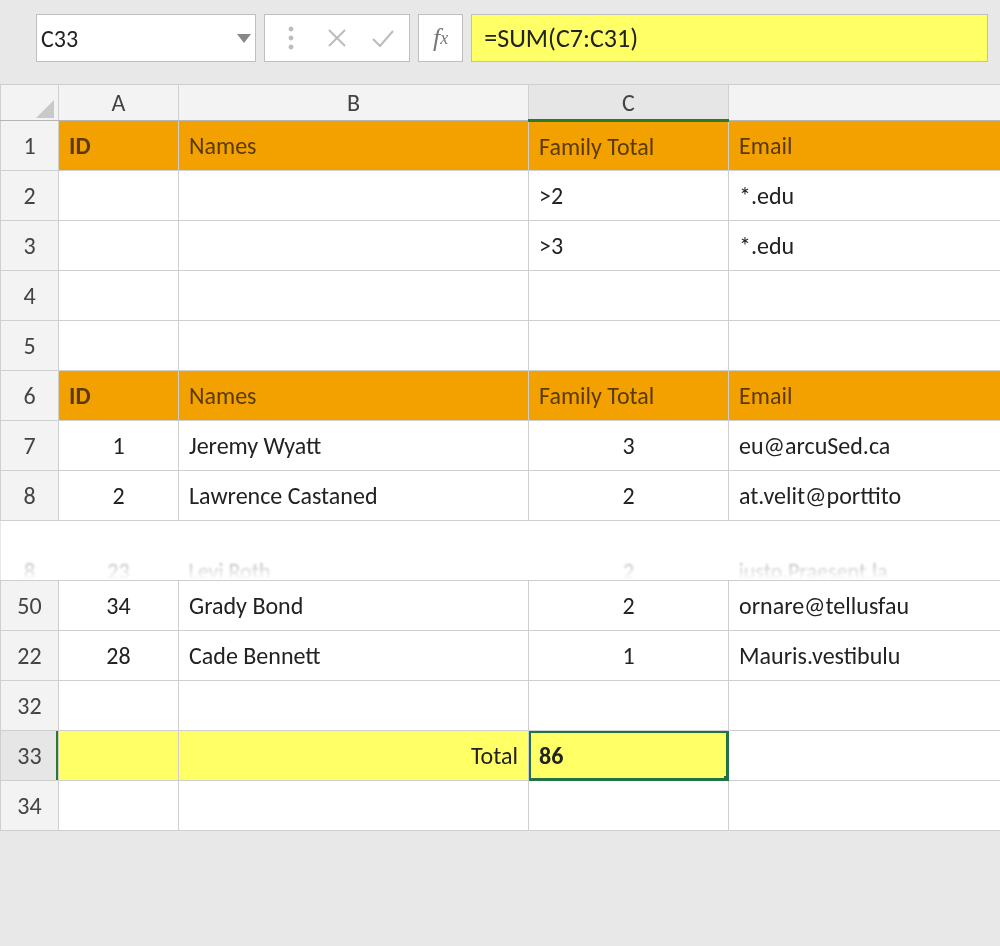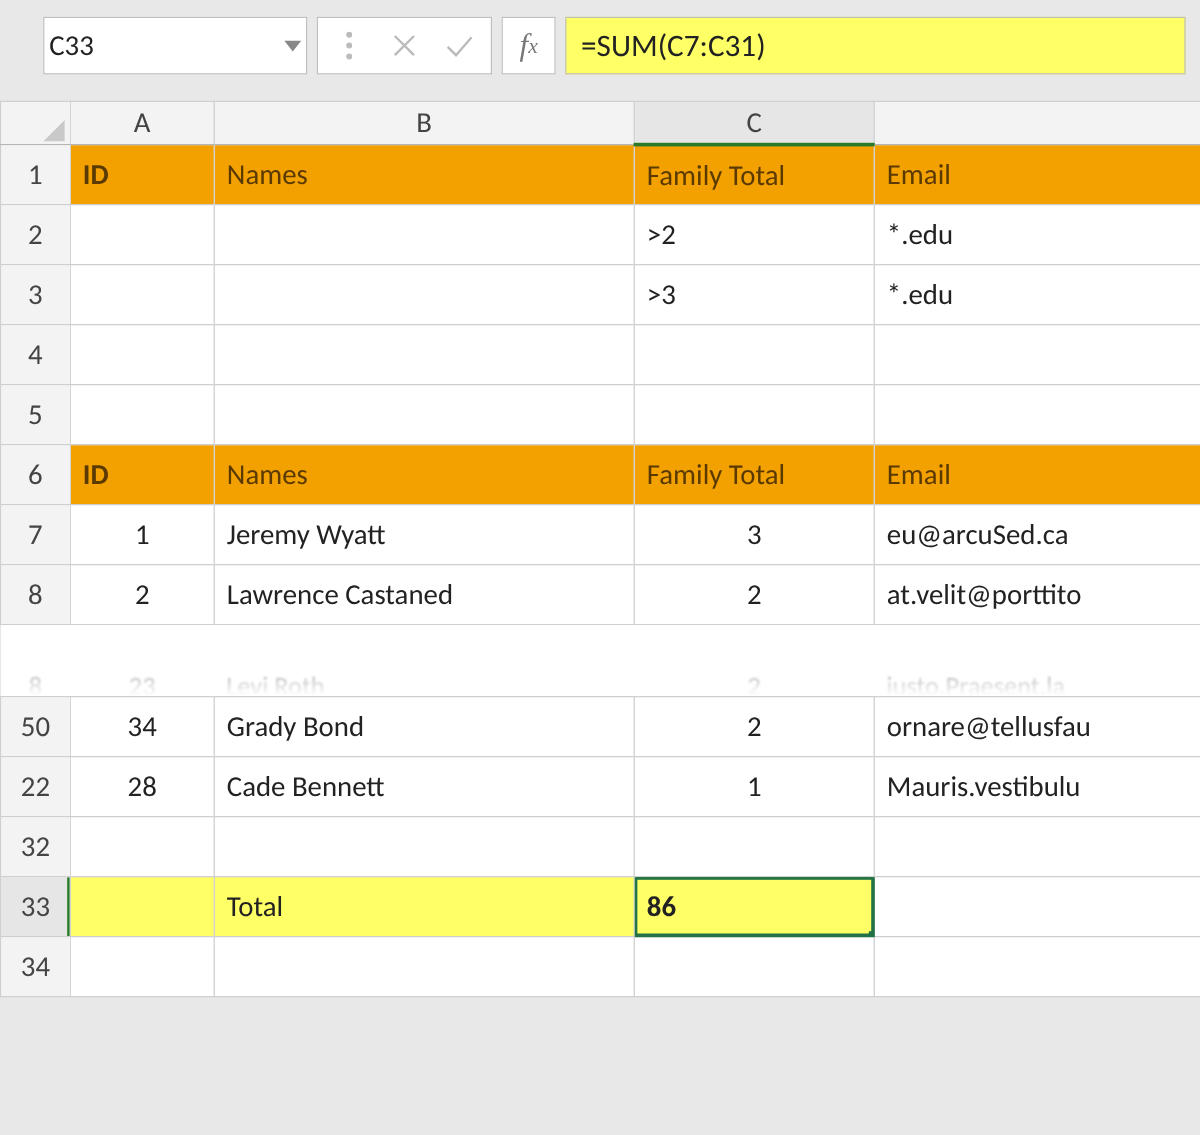--- a/index.html
+++ b/index.html
@@ -127,21 +127,21 @@
     width:3px;background:#2a7a2a;
   }
   
   .corner { background:#f3f3f3 !important; position:relative; width:58px;}
   .corner svg { position:absolute; right:4px; bottom:2px; }
   .orange td:not(.rowhead) {
     background:#f2a100;
     color:#5a3a00;
     font-size:24px;
   }
-  .yellow-cell { background:#ffff66 !important; }
+  .yellow-cell { background:#ffff66 !important;text-align:right; }
   .center { text-align:center; }
   .right { text-align:left;font-weight:bold; }
   
   .sel-cell {
     position:relative;
     box-shadow: inset 0 0 0 2px #217346;
     outline:2px solid #217346;
     outline-offset:-2px;
     z-index:2;
   }

